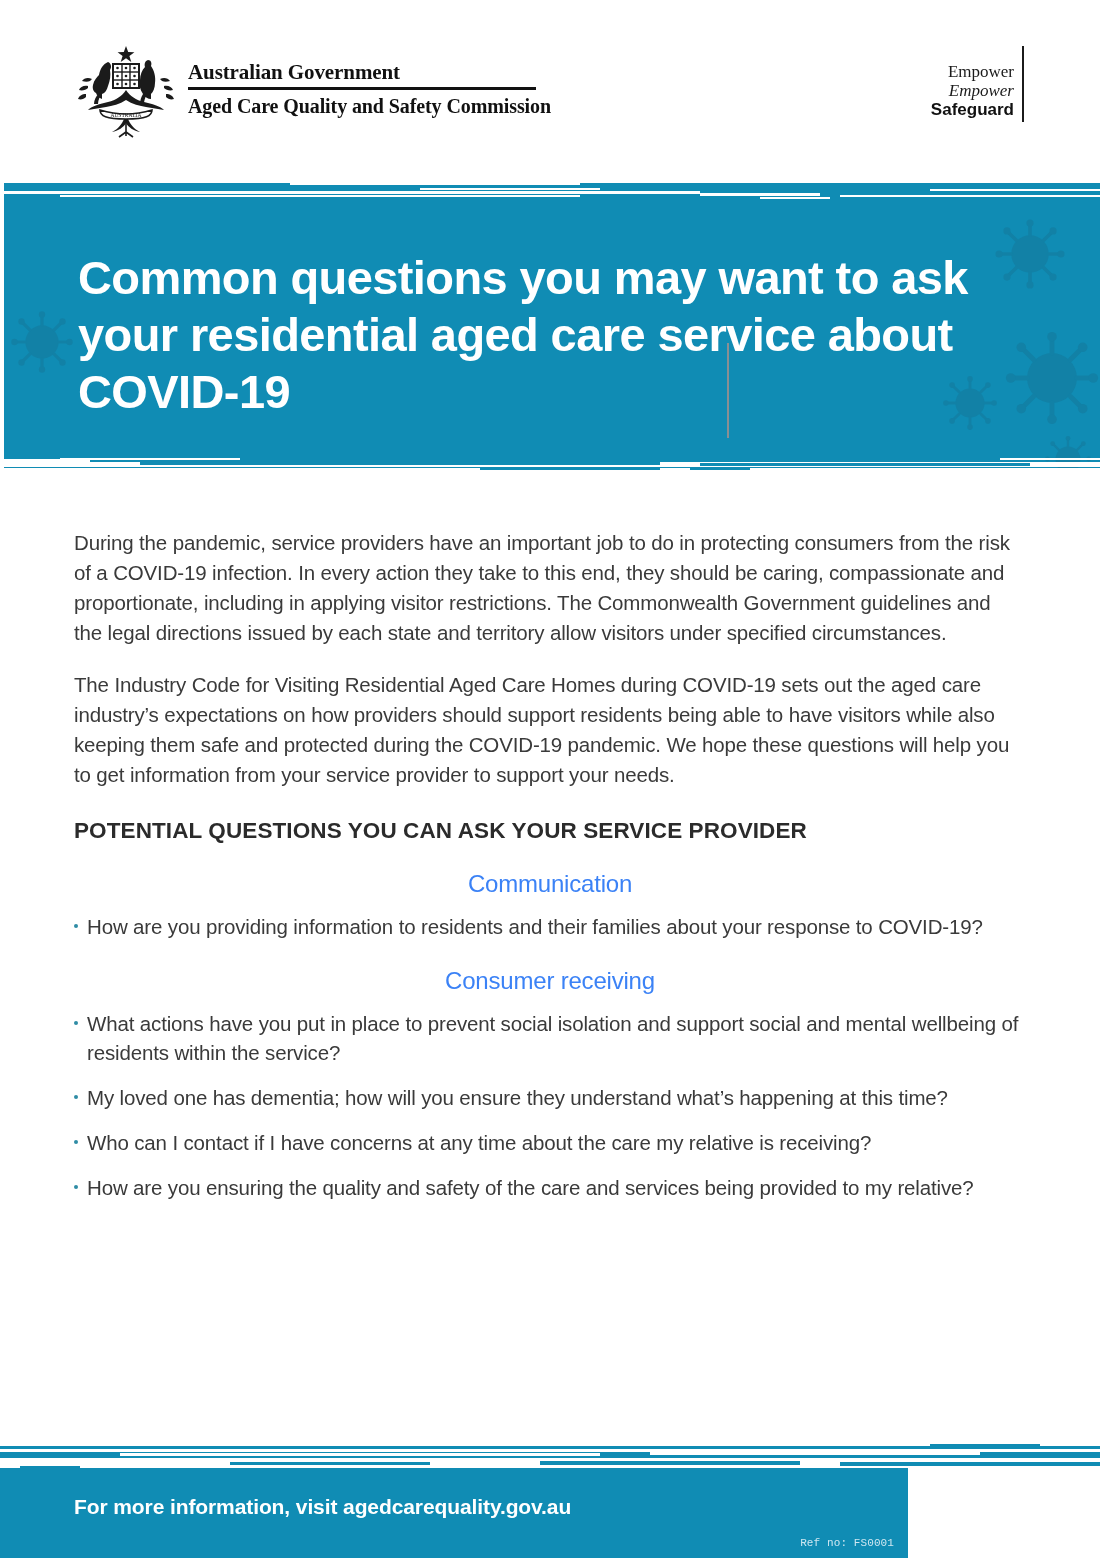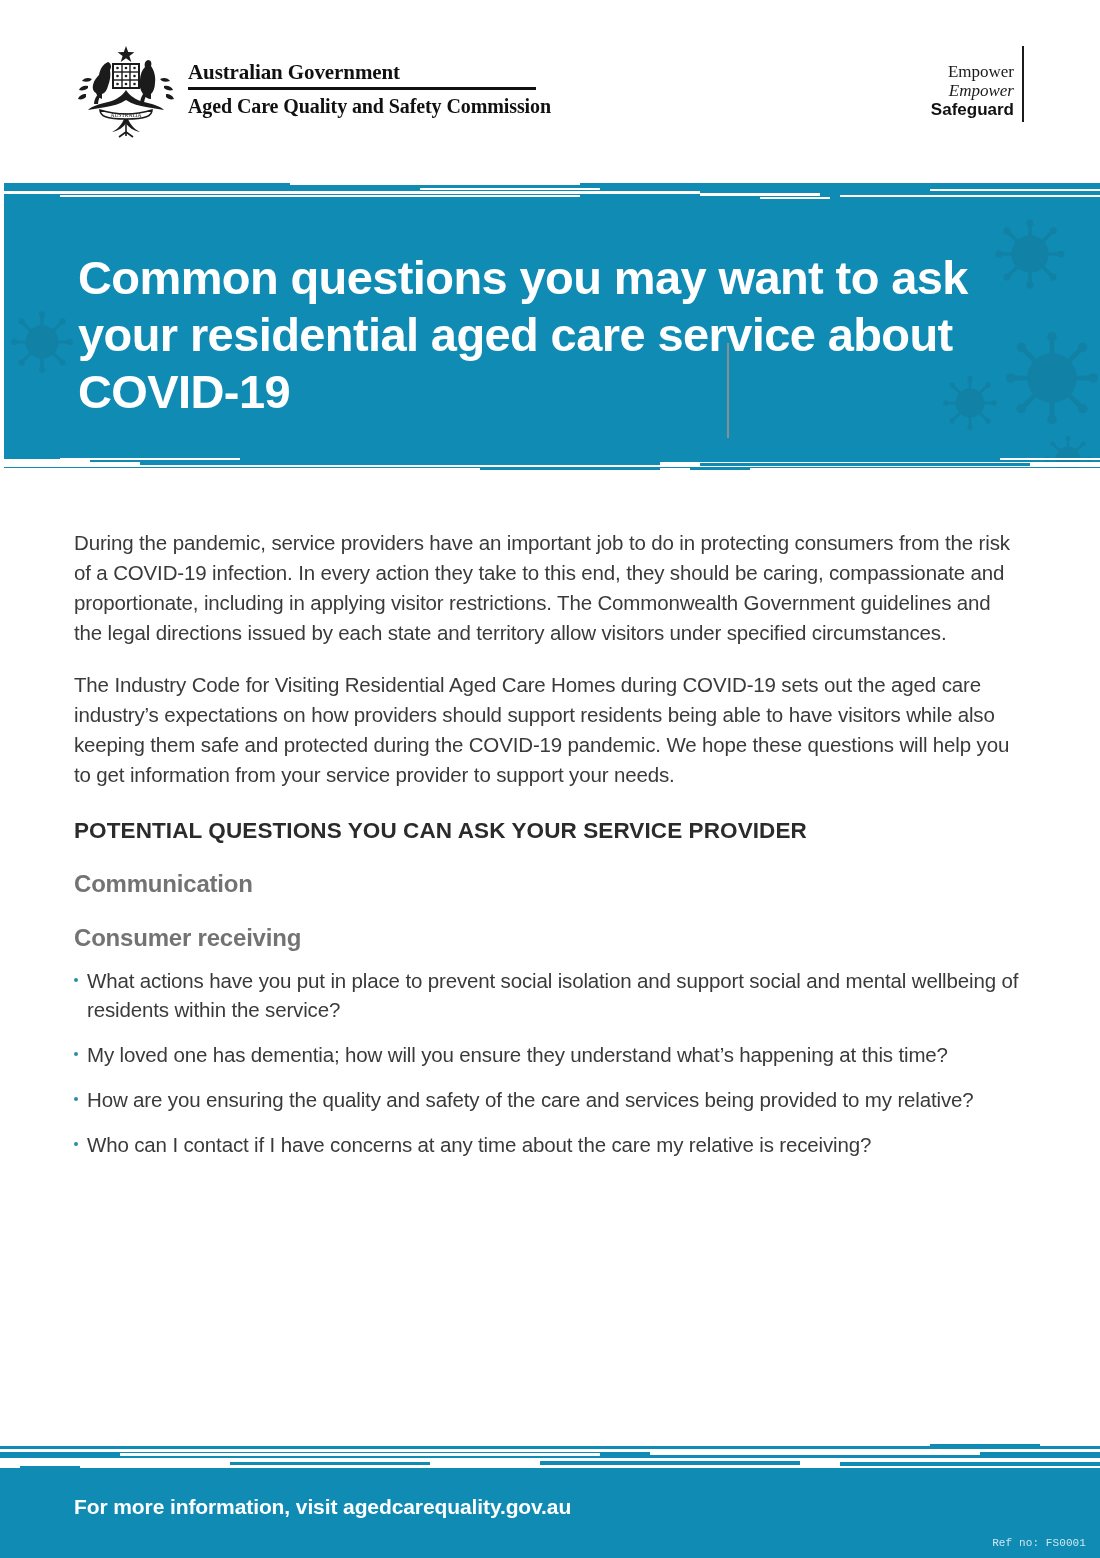--- a/index.html
+++ b/index.html
@@ -178,26 +178,27 @@
   }
   .section-heading {
     color: #2b2b2b;
     font-family: "Liberation Sans", sans-serif;
     font-weight: bold;
     font-size: 22.5px;
     letter-spacing: 0.1px;
     margin: 28px 0 22px 0;
   }
   .sub-heading {
-    color: #737373;
-    font-family: "Liberation Sans", sans-serif;
-    font-weight: bold;
+    color: #3b82f6;
+    font-family: "Liberation Sans", sans-serif;
+    font-weight: normal;
     font-size: 24px;
     letter-spacing: -0.2px;
     margin: 26px 0 14px 0;
+    text-align: center;
   }
   ul.qlist {
     list-style: none;
     margin: 0;
     padding: 0;
   }
   ul.qlist li {
     position: relative;
     color: #3a3a3a;
     font-family: "Liberation Sans", sans-serif;
@@ -217,21 +218,21 @@
     height: 4px;
     border-radius: 50%;
     background: #2f8ca5;
   }
 
   
   .footer {
     position: absolute;
     left: 0;
     bottom: 0;
-    width: 1100px;
+    width: 908px;
     height: 90px;
     background: #108cb4;
   }
   .footer-brush {
     position: absolute;
     left: 0;
     top: 1440px;
     width: 1100px;
     height: 40px;
     overflow: hidden;
@@ -473,27 +474,30 @@
 
 <div class="content">
 
 
   <p class="para">During the pandemic, service providers have an important job to do in protecting consumers from the risk of a COVID-19 infection. In every action they take to this end, they should be caring, compassionate and proportionate, including in applying visitor restrictions. The Commonwealth Government guidelines and the legal directions issued by each state and territory allow visitors under specified circumstances.</p>
   <p class="para">The Industry Code for Visiting Residential Aged Care Homes during COVID-19 sets out the aged care industry’s expectations on how providers should support residents being able to have visitors while also keeping them safe and protected during the COVID-19 pandemic. We hope these questions will help you to get information from your service provider to support your needs.</p>
 
   <h2 class="section-heading">POTENTIAL QUESTIONS YOU CAN ASK YOUR SERVICE PROVIDER</h2>
 
   <h3 class="sub-heading">Communication</h3>
+  <ul class="qlist">
+    <li>How are you providing information to residents and their families about your response to COVID-19?</li>
+  </ul>
 
   <h3 class="sub-heading">Consumer receiving</h3>
   <ul class="qlist">
     <li>What actions have you put in place to prevent social isolation and support social and mental wellbeing of residents within the service?</li>
     <li>My loved one has dementia; how will you ensure they understand what’s happening at this time?</li>
+    <li>Who can I contact if I have concerns at any time about the care my relative is receiving?</li>
     <li>How are you ensuring the quality and safety of the care and services being provided to my relative?</li>
-    <li>Who can I contact if I have concerns at any time about the care my relative is receiving?</li>
   </ul>
 </div>
 
 <div class="footer-brush">
   <div class="streak" style="left:0px;   top:6px;  width:1100px; height:3px;  background:#108cb4;"></div>
   <div class="streak" style="left:0px;   top:9px;  width:1100px; height:5px;  background:#ffffff;"></div>
   <div class="streak" style="left:0px;   top:12px; width:1100px; height:6px;  background:#108cb4;"></div>
   <div class="streak" style="left:120px; top:13px; width:480px;  height:3px;  background:#ffffff;"></div>
   <div class="streak" style="left:650px; top:12px; width:330px;  height:3px;  background:#ffffff;"></div>
   <div class="streak" style="left:0px;   top:20px; width:1100px; height:7px;  background:#ffffff;"></div>

